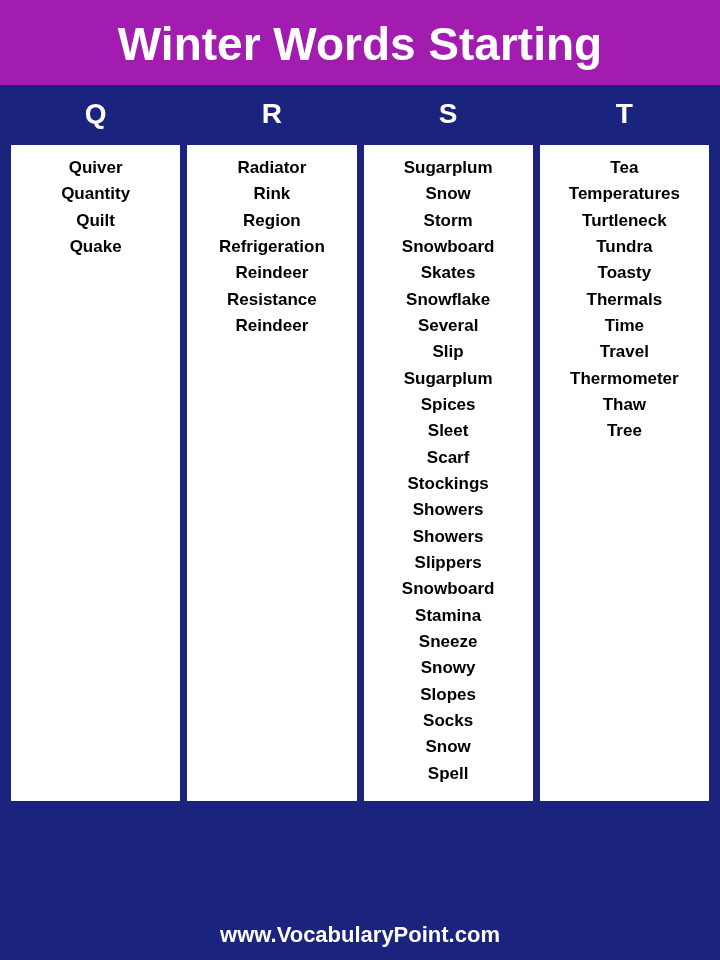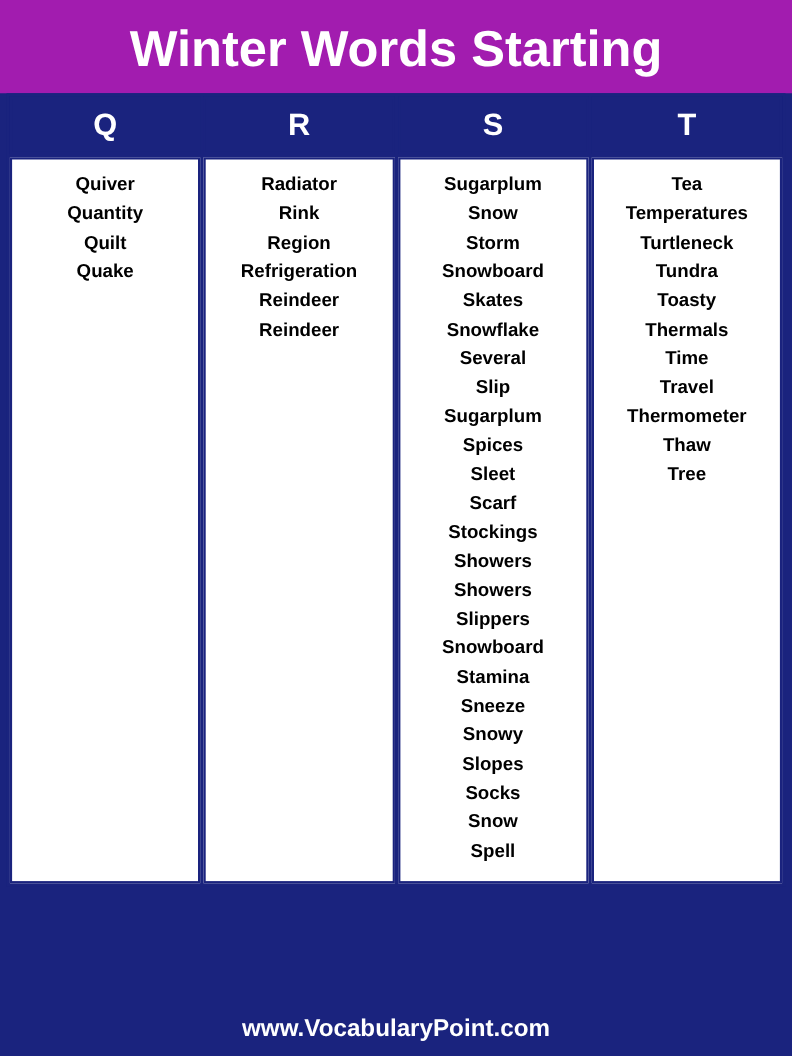--- a/index.html
+++ b/index.html
@@ -81,20 +81,21 @@
         <span class="word">Quantity</span>
         <span class="word">Quilt</span>
         <span class="word">Quake</span>
       </div>
       <div class="col-body">
         <span class="word">Radiator</span>
         <span class="word">Rink</span>
         <span class="word">Region</span>
         <span class="word">Refrigeration</span>
         <span class="word">Reindeer</span>
+        <span class="word">Resistance</span>
         <span class="word">Reindeer</span>
       </div>
       <div class="col-body">
         <span class="word">Sugarplum</span>
         <span class="word">Snow</span>
         <span class="word">Storm</span>
         <span class="word">Snowboard</span>
         <span class="word">Skates</span>
         <span class="word">Snowflake</span>
         <span class="word">Several</span>

